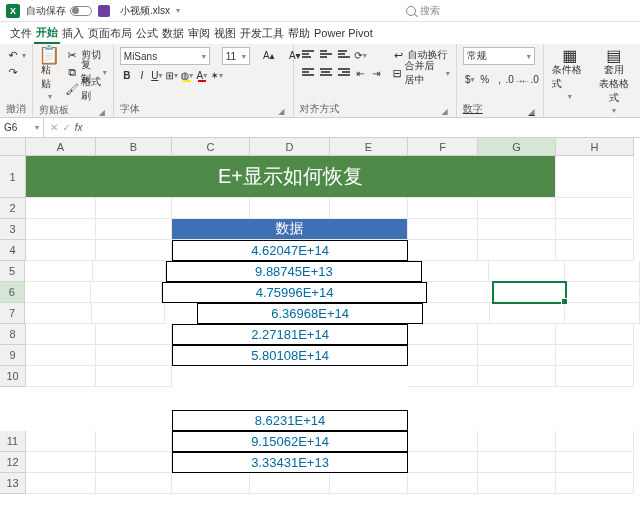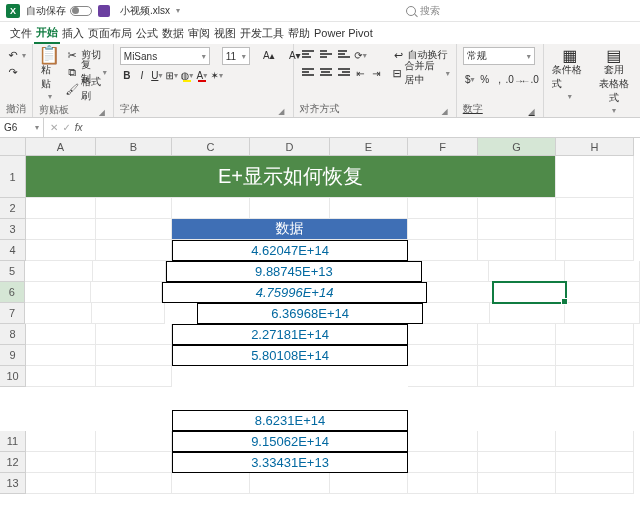--- a/index.html
+++ b/index.html
@@ -346,21 +346,21 @@
         <div class="cell cB rN"></div>
         <div class="cell rN datacell" style="width: 264px;">9.88745E+13</div>
         <div class="cell cF rN"></div>
         <div class="cell cG rN"></div>
         <div class="cell cH rN"></div>
       </div>
       <div class="row">
         <div class="rowhead rN active">6</div>
         <div class="cell cA rN"></div>
         <div class="cell cB rN"></div>
-        <div class="cell rN datacell" style="width: 280px; font-style: italic;">4.75996E+14</div>
+        <div class="cell rN datacell" style="width: 280px;">4.75996E+14</div>
         <div class="cell cF rN"></div>
         <div class="cell cG rN sel-cell"></div>
         <div class="cell cH rN"></div>
       </div>
       <div class="row">
         <div class="rowhead rN">7</div>
         <div class="cell cA rN"></div>
         <div class="cell cB rN"></div>
         <div class="cell rN datacell" style="width: 236px; margin-left: 32px;">6.36968E+14</div>
         <div class="cell cF rN"></div>

